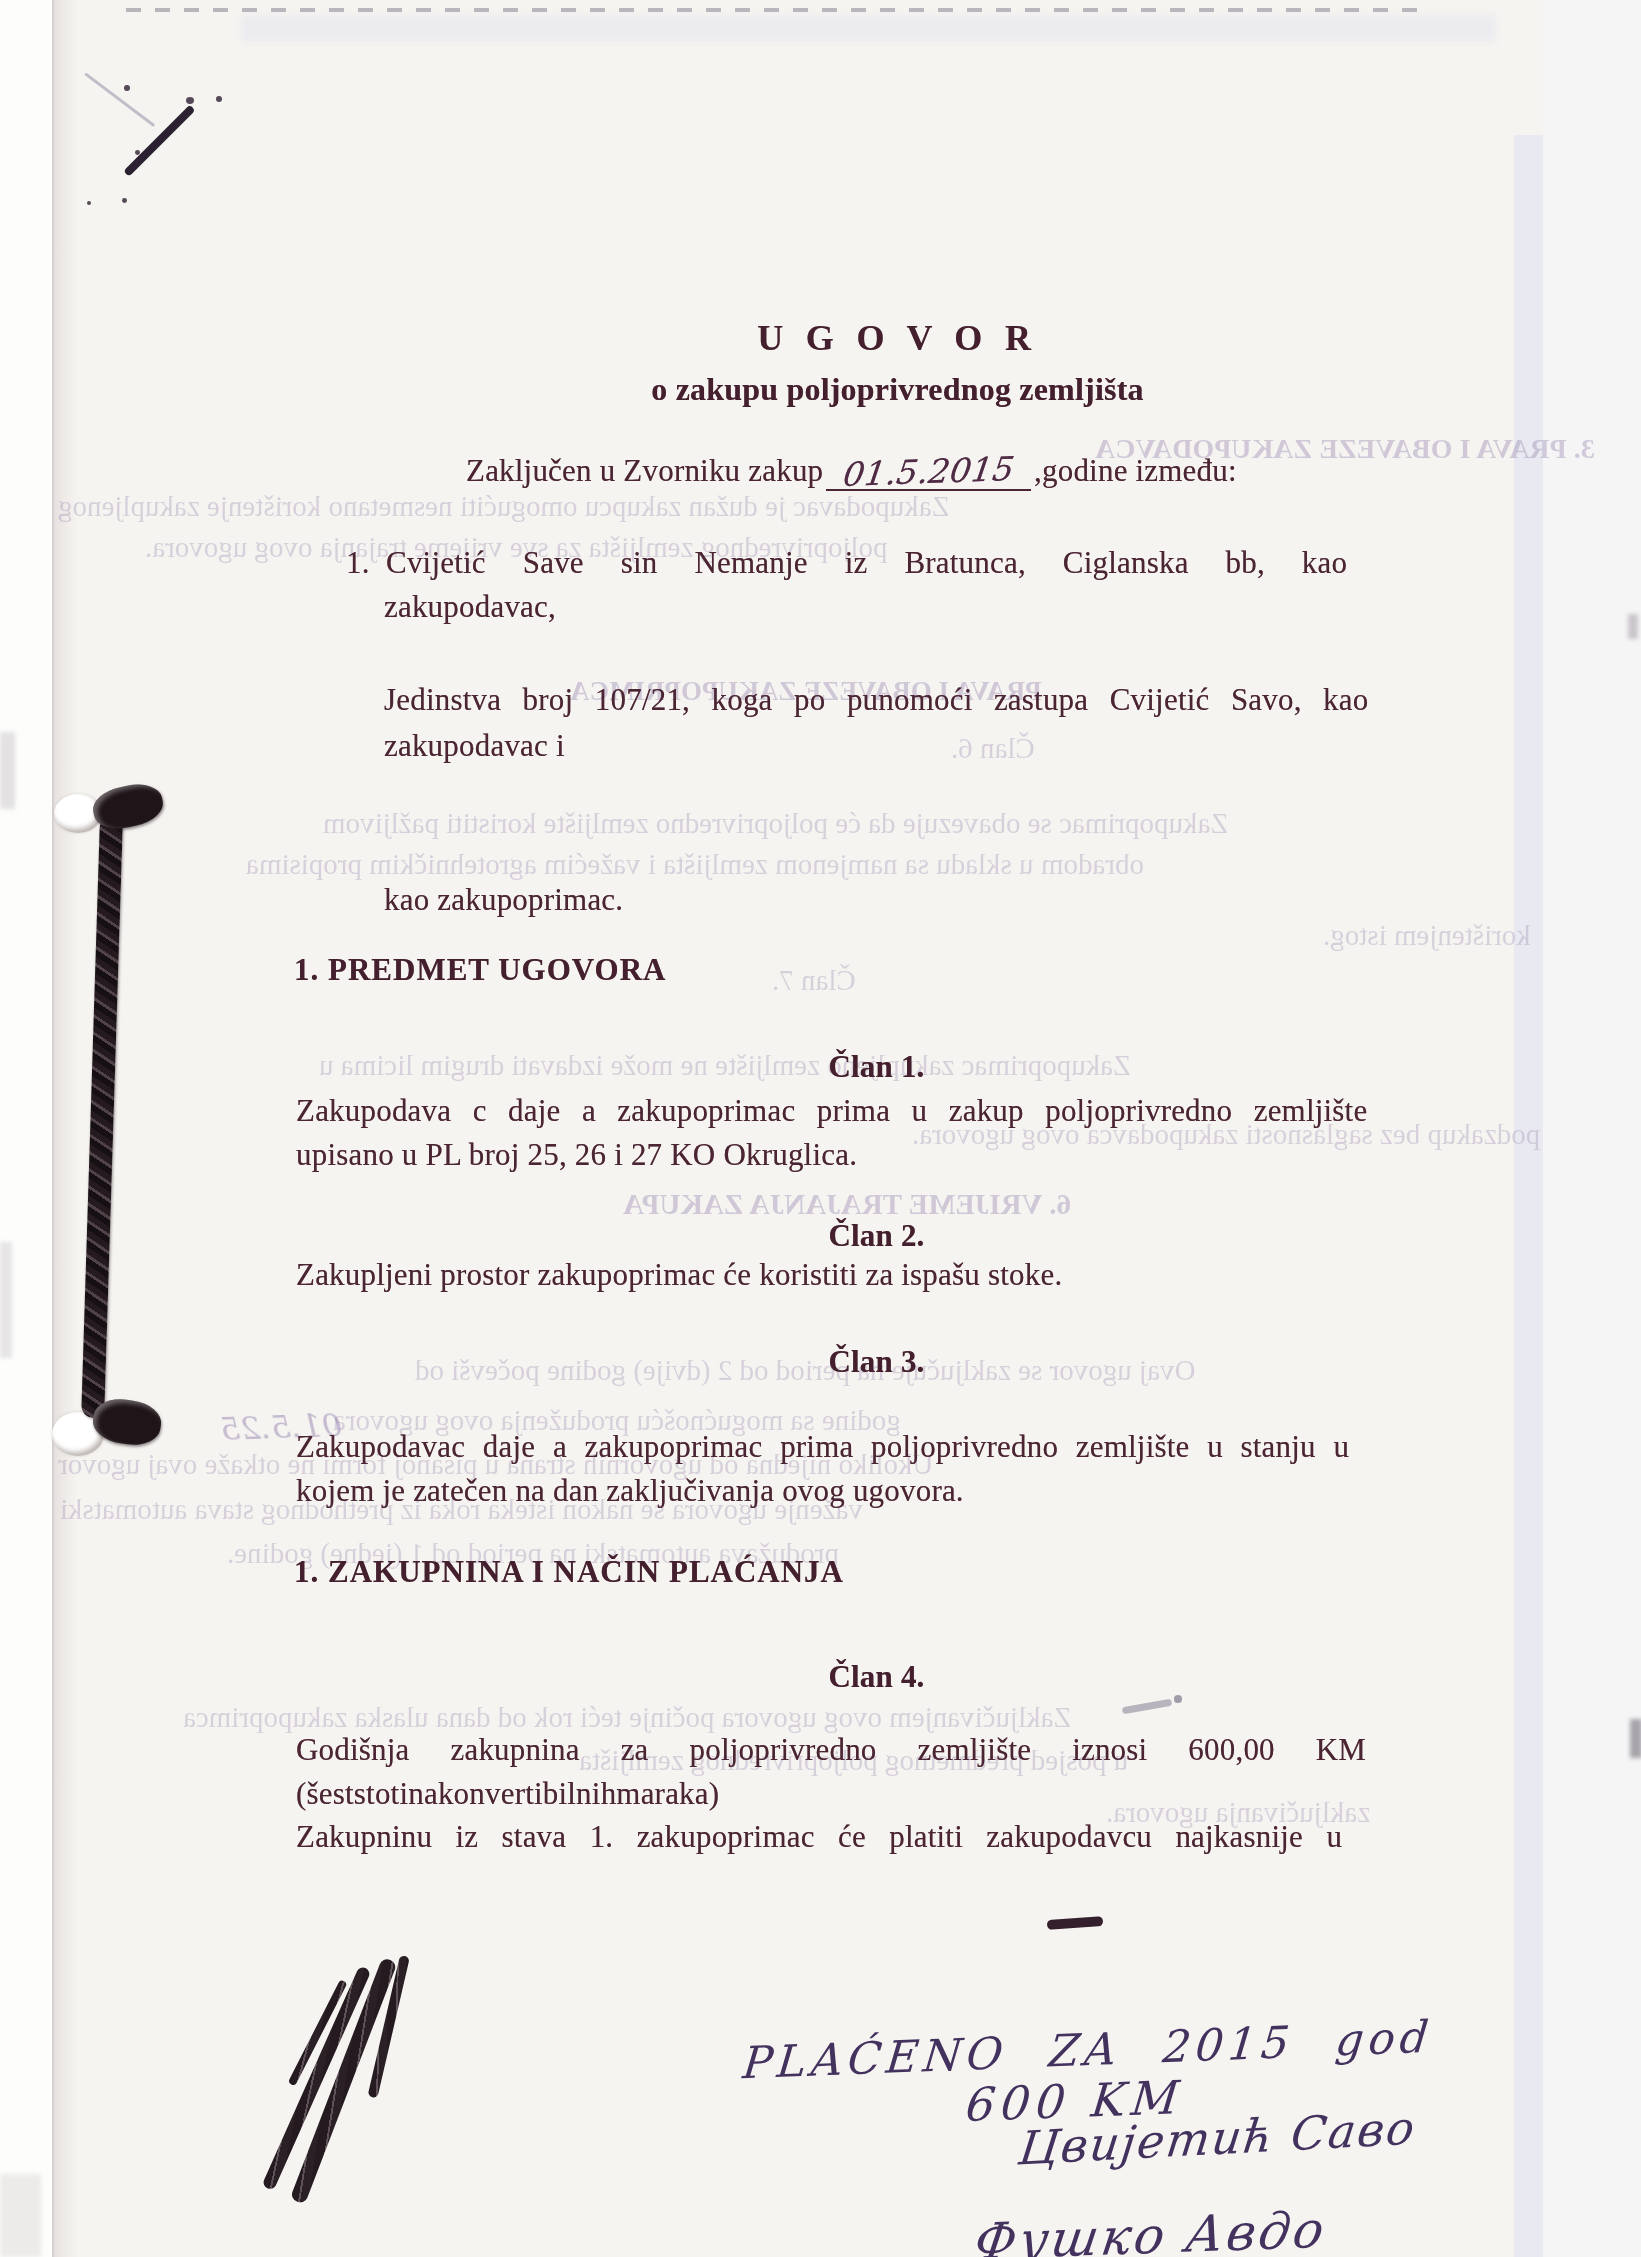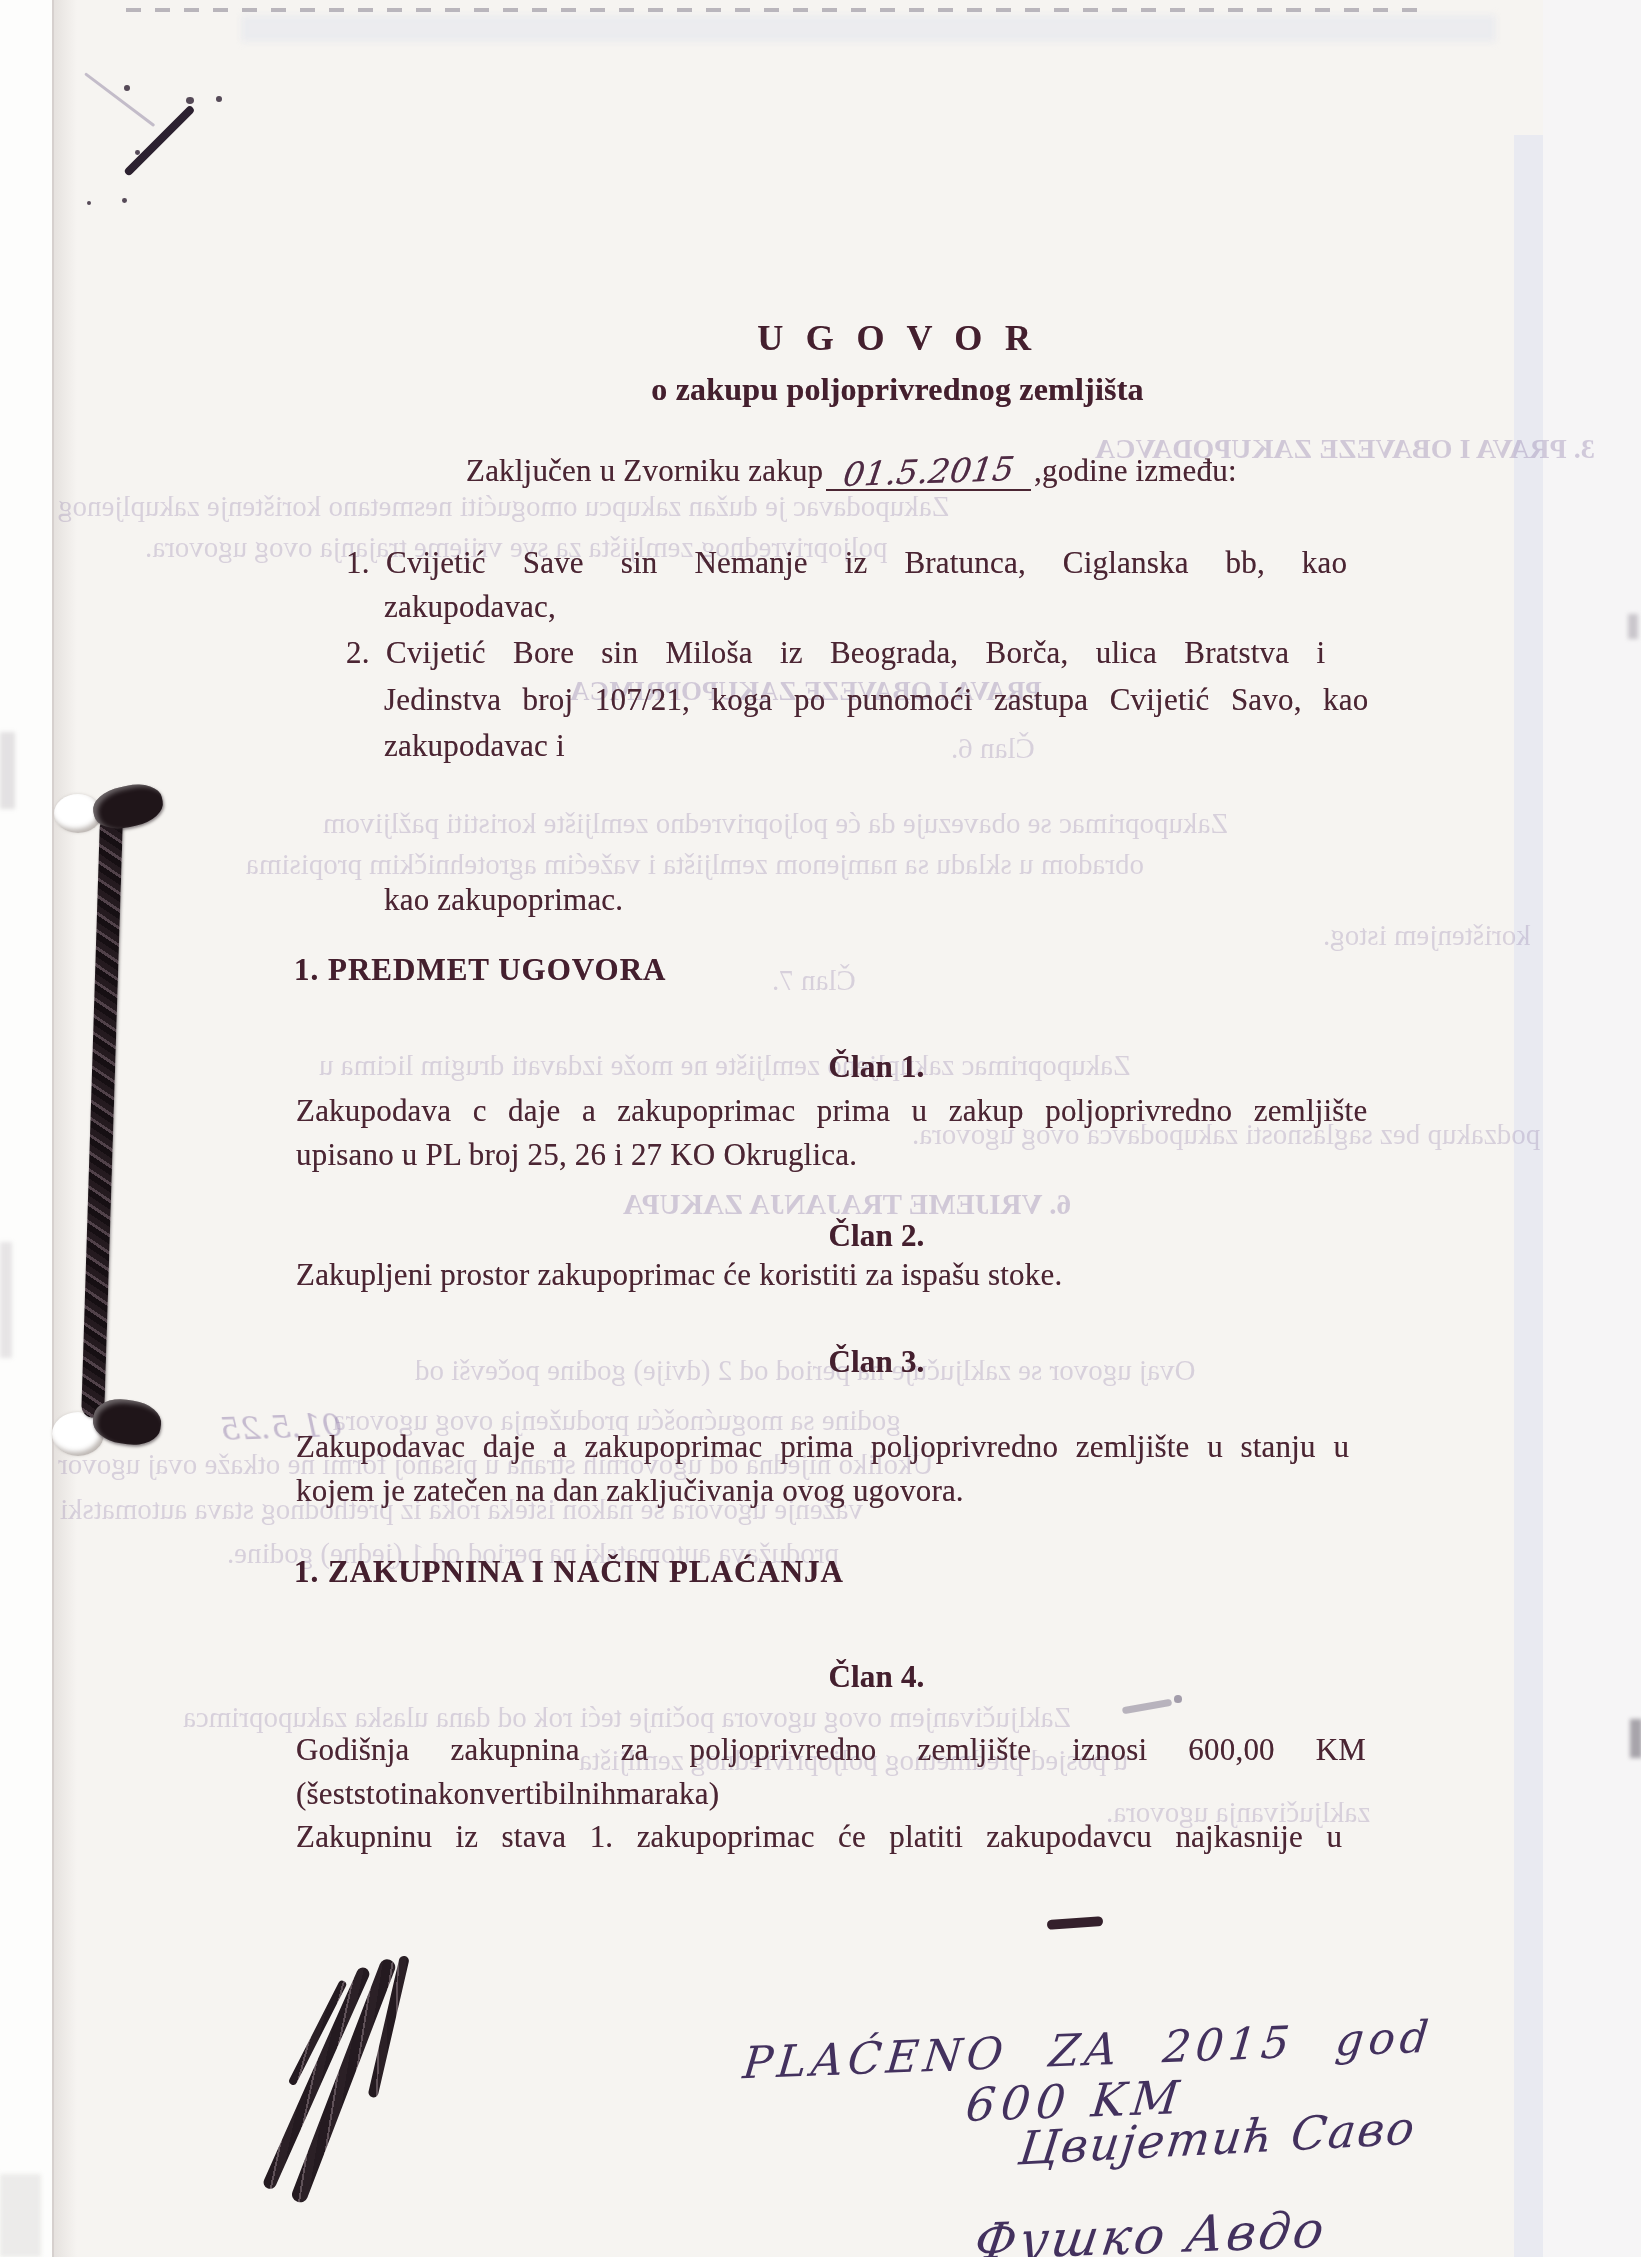--- a/index.html
+++ b/index.html
@@ -123,21 +123,20 @@
   <div class="ln bld ctr title">U G O V O R</div>
   <div class="ln bld ctr subtitle">o zakupu poljoprivrednog zemljišta</div>
 
   <div class="ln" style="left:466px;top:450px;font-size:31px;">
     <span>Zaključen u Zvorniku zakup</span><span class="date-underline"><span class="hwdate">01.5.2015</span></span><span>,godine između:</span>
   </div>
 
   <div class="ln" style="left:346px;top:545px;"><span class="num">1.</span><span class="ws30">Cvijetić Save sin Nemanje iz Bratunca, Ciglanska bb, kao</span></div>
   <div class="ln" style="left:384px;top:589px;">zakupodavac,</div>
 
-  <div class="ln" style="left:346px;top:635px;"><span class="num">2.</span><span class="ws20">Cvijetić Bore sin Miloša iz Beograda, Borča, ulica Bratstva i</span></div>
   <div class="ln ws14" style="left:384px;top:682px;">Jedinstva broj 107/21, koga po punomoći zastupa Cvijetić Savo, kao</div>
   <div class="ln" style="left:384px;top:728px;">zakupodavac i</div>
 
 
   <div class="ln" style="left:384px;top:882px;">kao zakupoprimac.</div>
 
   <div class="ln bld" style="left:294px;top:952px;font-size:31px;letter-spacing:1px;text-align:right;">1. PREDMET UGOVORA</div>
 
   <div class="ln bld ctr" style="left:296px;top:1049px;width:1161px;">Član 1.</div>
   <div class="ln ws14" style="left:296px;top:1093px;">Zakupodava c daje a zakupoprimac prima u zakup poljoprivredno zemljište</div>

